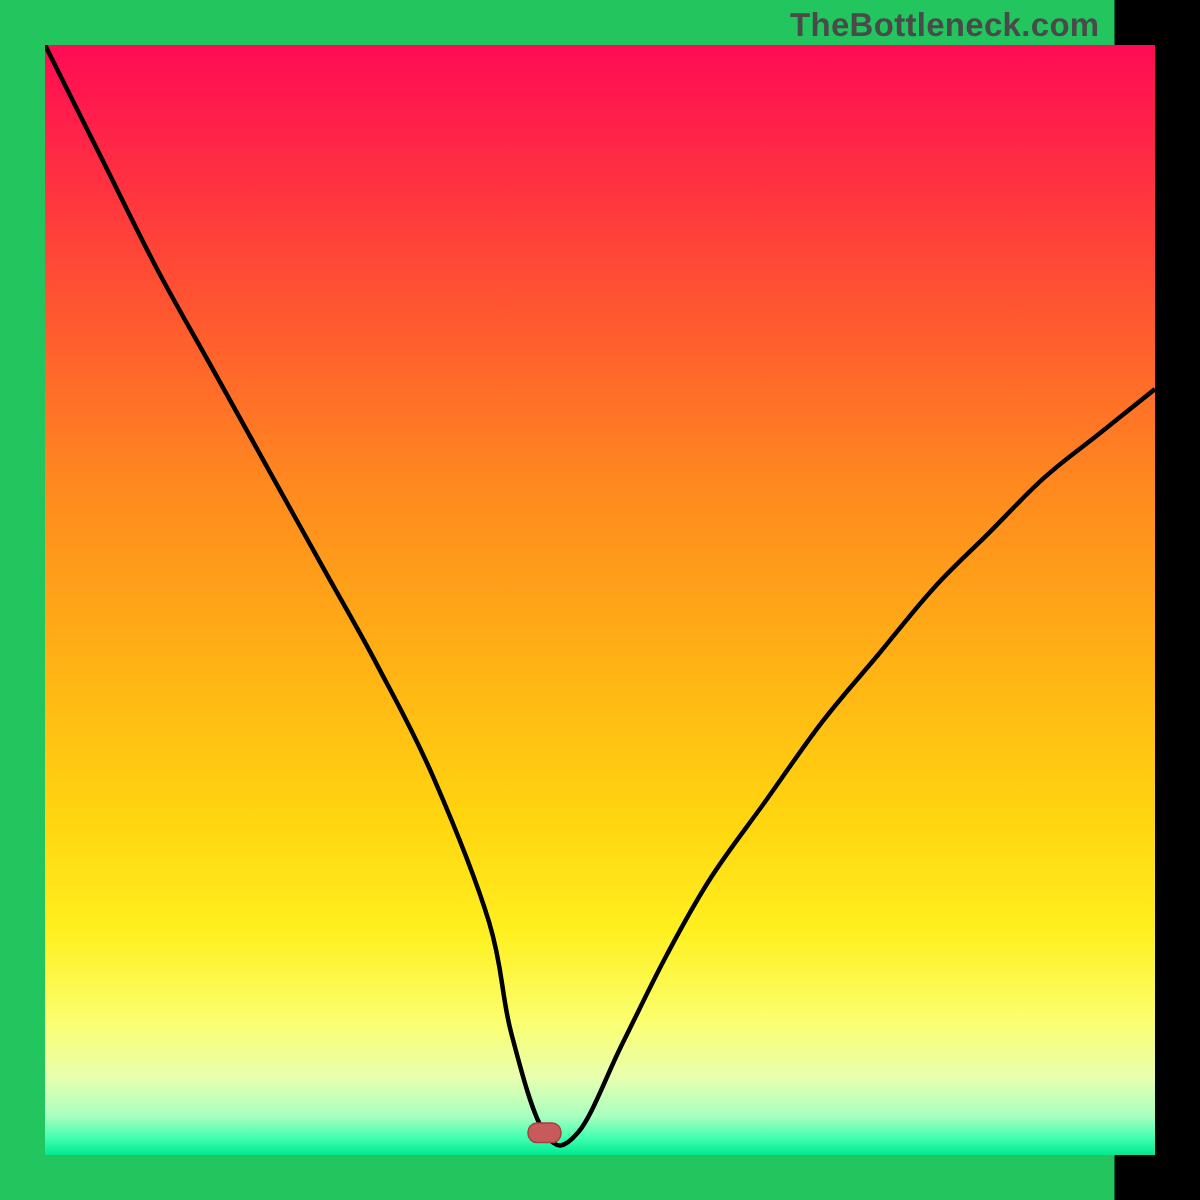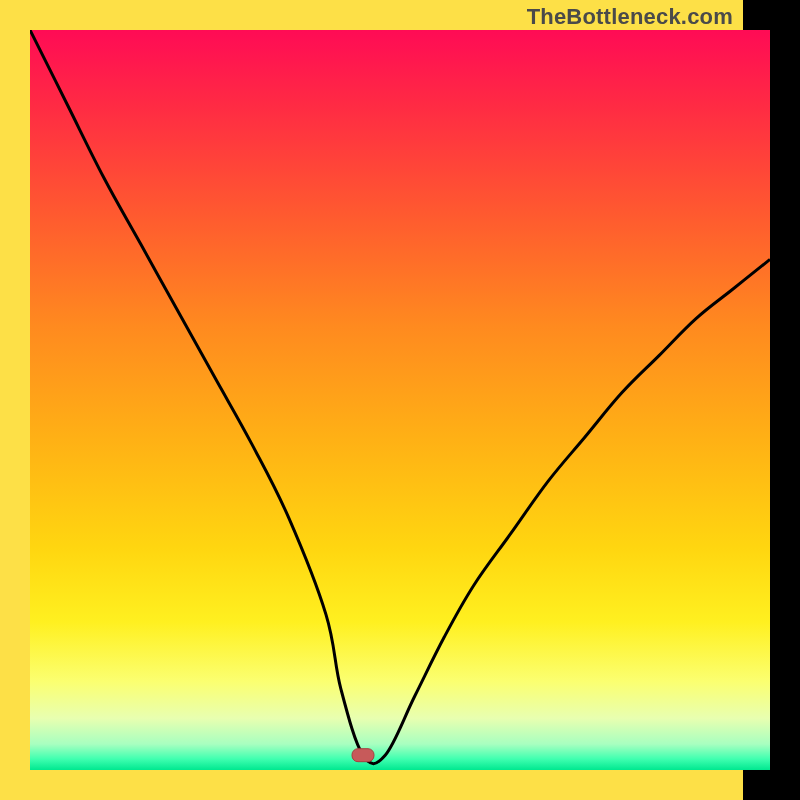--- a/index.html
+++ b/index.html
@@ -8,21 +8,21 @@
     width: 800px;
     height: 800px;
     overflow: hidden;
     background: #000;
     font-family: Arial, Helvetica, sans-serif;
   }
   .frame {
     position: relative;
     width: 743px;
     height: 800px;
-    background: #fde047;
+    background: #22c55e;
   }
   .watermark {
     position: absolute;
     top: 4px;
     right: 10px;
     color: #4a4a4a;
     font-size: 22px;
     font-weight: 600;
     letter-spacing: 0.2px;
     user-select: none;

